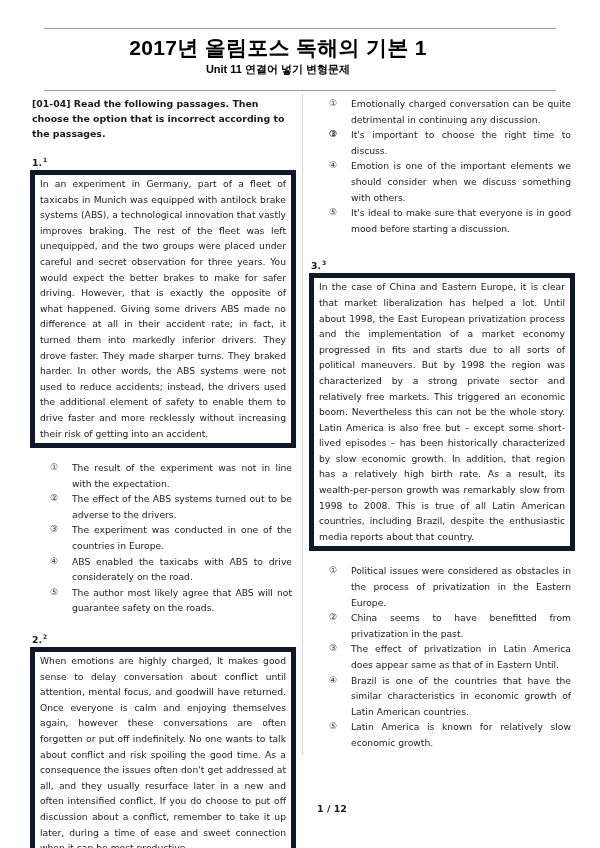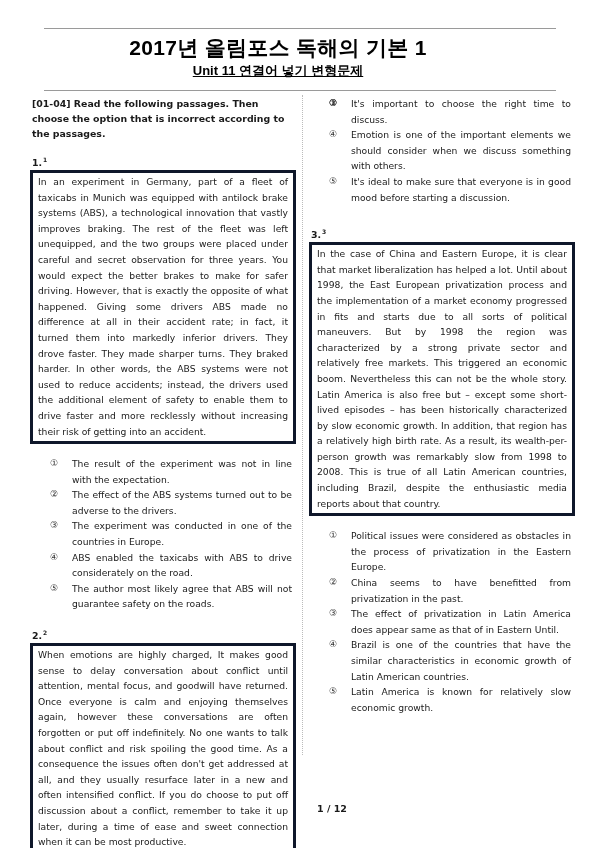--- a/index.html
+++ b/index.html
@@ -13,39 +13,39 @@
       border-top: 1px solid #9a9a9a;
     }
     .rule.top { top: 28px; }
     .rule.bottom { top: 90px; }
     .title {
       position: absolute; left: 0; width: 556px; text-align: center;
       font-family: "Liberation Sans", "DejaVu Sans", sans-serif;
       font-weight: bold; color: #000;
     }
     .title.main { top: 34px; font-size: 21px; letter-spacing: 0.3px; }
-    .title.sub { top: 62px; font-size: 13px; text-decoration: underline; }
+    .title.sub { top: 62px; font-size: 11px; }
 
     .col { position: absolute; top: 96px; width: 266px; }
     .col.left { left: 30px; }
     .col.right { left: 309px; }
     .col-divider {
       position: absolute; left: 302px; top: 95px; height: 660px; width: 0;
       border-left: 1px dotted #bbbbbb;
     }
 
     .instr {
       font-size: 9.4px; font-weight: bold; line-height: 15px; margin: 0 0 12px 2px;
     }
     .qnum {
       font-size: 9.4px; font-weight: bold; line-height: 14px; margin-left: 2px;
     }
     .qnum sup { font-size: 6px; vertical-align: 4px; margin-left: 1px; }
     .passage {
-      border: 3px solid #0f172a; padding: 1px 5px 2px 5px;
+      border: 5px solid #0f172a; padding: 1px 5px 2px 5px;
       font-size: 9.2px; line-height: 15.6px; text-align: justify;
       box-sizing: border-box;
     }
     .options { margin: 12px 0 0 0; padding: 0; list-style: none; }
     .options li {
       position: relative; padding-left: 42px; padding-right: 4px;
       font-size: 9.2px; line-height: 15.6px; text-align: justify;
     }
     .options li .mark {
       position: absolute; left: 20px; top: 0; font-size: 9px; color: #333;
@@ -84,21 +84,21 @@
   <div class="gap"></div>
 
   <section>
     <div class="qnum"><span>2.</span><sup>2</sup></div>
     <div class="passage">When emotions are highly charged, It makes good sense to delay conversation about conflict until attention, mental focus, and goodwill have returned. Once everyone is calm and enjoying themselves again, however these conversations are often forgotten or put off indefinitely. No one wants to talk about conflict and risk spoiling the good time. As a consequence the issues often don't get addressed at all, and they usually resurface later in a new and often intensified conflict. If you do choose to put off discussion about a conflict, remember to take it up later, during a time of ease and sweet connection when it can be most productive.</div>
   </section>
 </div>
 
 <div class="col right">
   <ul class="options" style="margin-top:0;">
-    <li><span class="mark">①</span></li>
+    <li><span class="mark">①</span><span>Emotionally charged conversation can be quite detrimental in continuing any discussion.</span></li>
     <li><span class="mark">②</span></li>
     <li><span class="mark">③</span><span>It's important to choose the right time to discuss.</span></li>
     <li><span class="mark">④</span><span>Emotion is one of the important elements we should consider when we discuss something with others.</span></li>
     <li><span class="mark">⑤</span><span>It's ideal to make sure that everyone is in good mood before starting a discussion.</span></li>
   </ul>
 
   <div class="gap" style="height:20px;"></div>
 
   <section>
     <div class="qnum"><span>3.</span><sup>3</sup></div>

